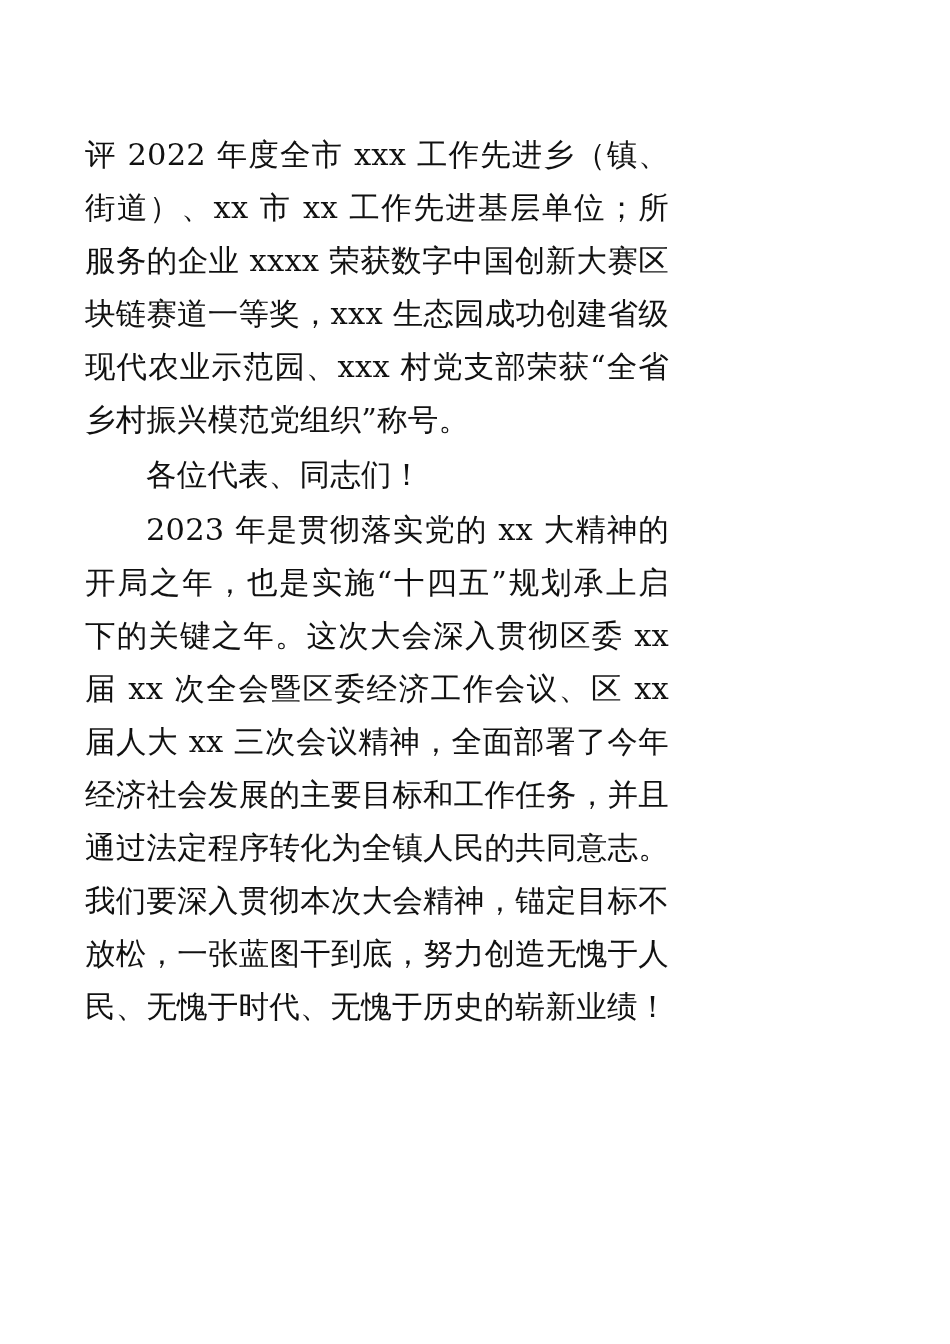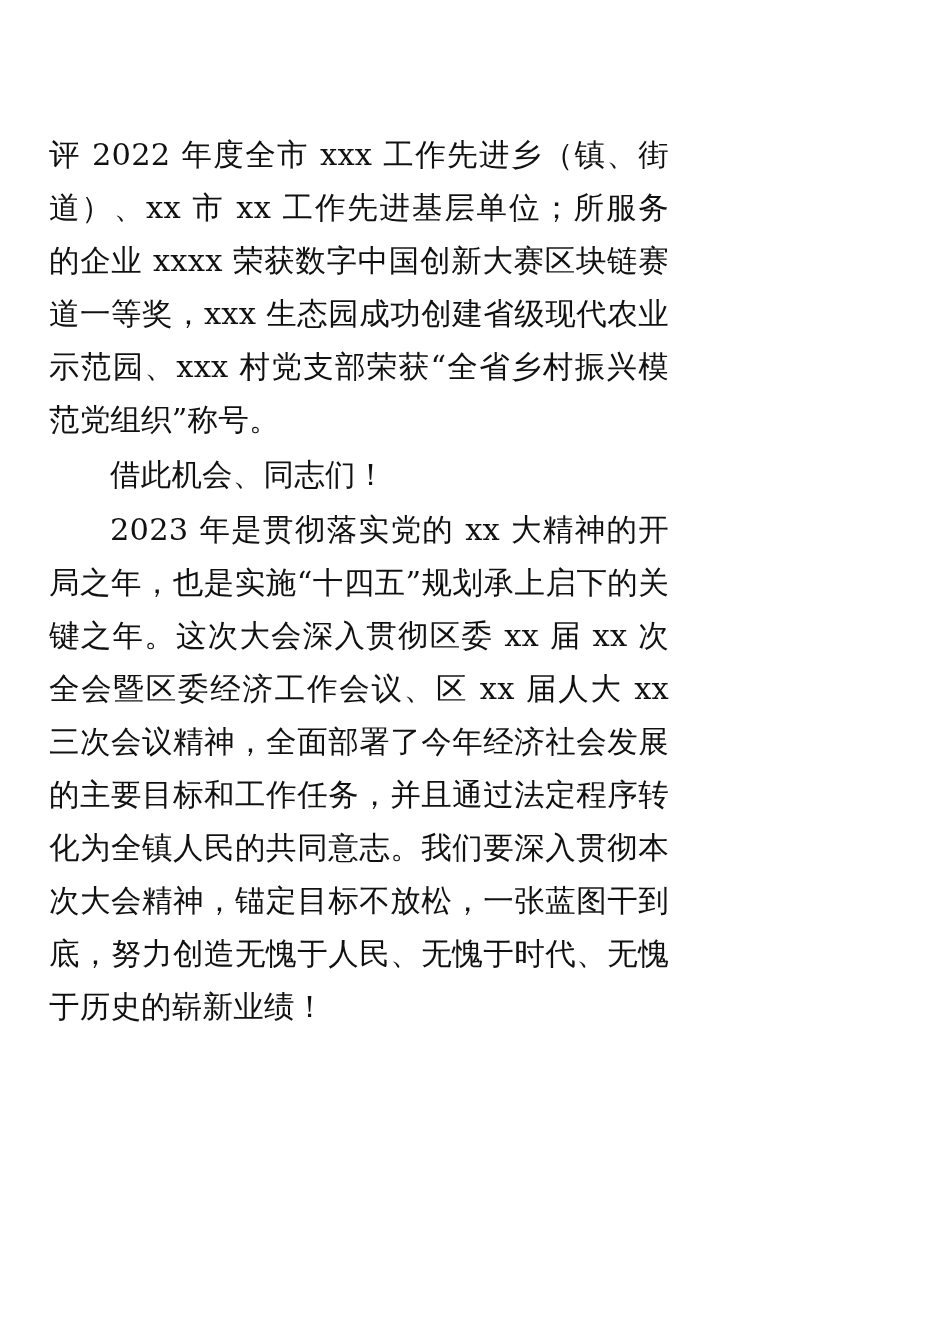--- a/index.html
+++ b/index.html
@@ -11,21 +11,21 @@
     width: 950px;
     height: 1344px;
     font-family: "DejaVu Serif", "Liberation Serif", serif;
     color: #000000;
     overflow: hidden;
   }
   .page {
     box-sizing: border-box;
     width: 777px;
     height: 1344px;
-    padding: 128px 108px 90px 49px;
+    padding: 128px 108px 90px 85px;
     background: #ffffff;
   }
   .doc-body {
     display: block;
   }
   p.para {
     margin: 0 0 2px 0;
     font-size: 30.5px;
     line-height: 53px;
     text-align: justify;
@@ -37,17 +37,17 @@
   p.indent {
     text-indent: 61px;
   }
 </style>
 </head>
 <body>
 
 <div class="page">
   <div class="doc-body">
     <p class="para">评 2022 年度全市 xxx 工作先进乡（镇、街道）、xx 市 xx 工作先进基层单位；所服务的企业 xxxx 荣获数字中国创新大赛区块链赛道一等奖，xxx 生态园成功创建省级现代农业示范园、xxx 村党支部荣获“全省乡村振兴模范党组织”称号。</p>
-    <p class="para indent">借此机会、同志们！</p>
+    <p class="para indent">各位代表、同志们！</p>
     <p class="para indent">2023 年是贯彻落实党的 xx 大精神的开局之年，也是实施“十四五”规划承上启下的关键之年。这次大会深入贯彻区委 xx 届 xx 次全会暨区委经济工作会议、区 xx 届人大 xx 三次会议精神，全面部署了今年经济社会发展的主要目标和工作任务，并且通过法定程序转化为全镇人民的共同意志。我们要深入贯彻本次大会精神，锚定目标不放松，一张蓝图干到底，努力创造无愧于人民、无愧于时代、无愧于历史的崭新业绩！</p>
 
   </div>
 </div>
 
 </body></html>

